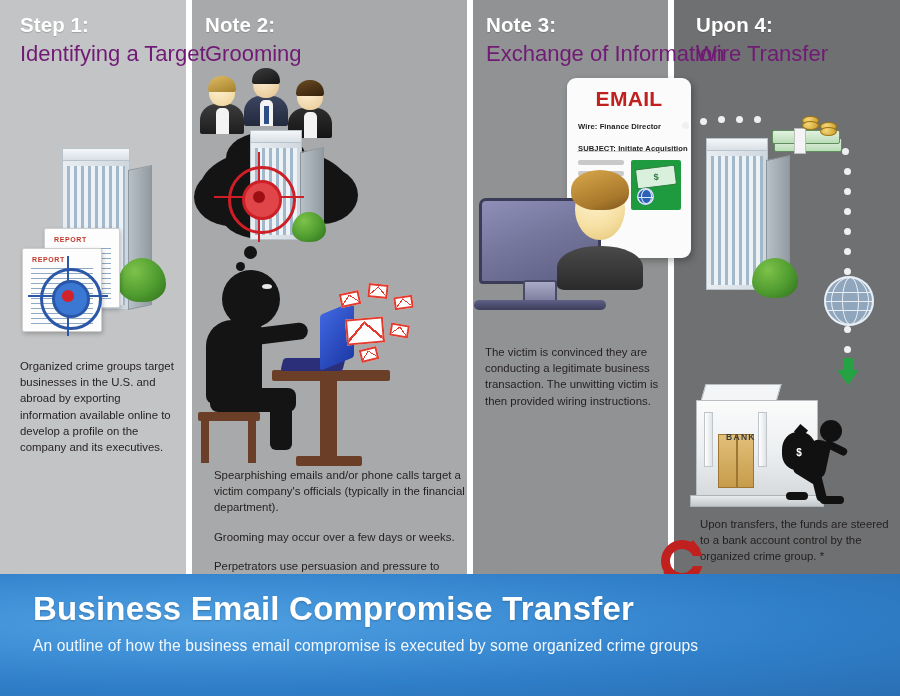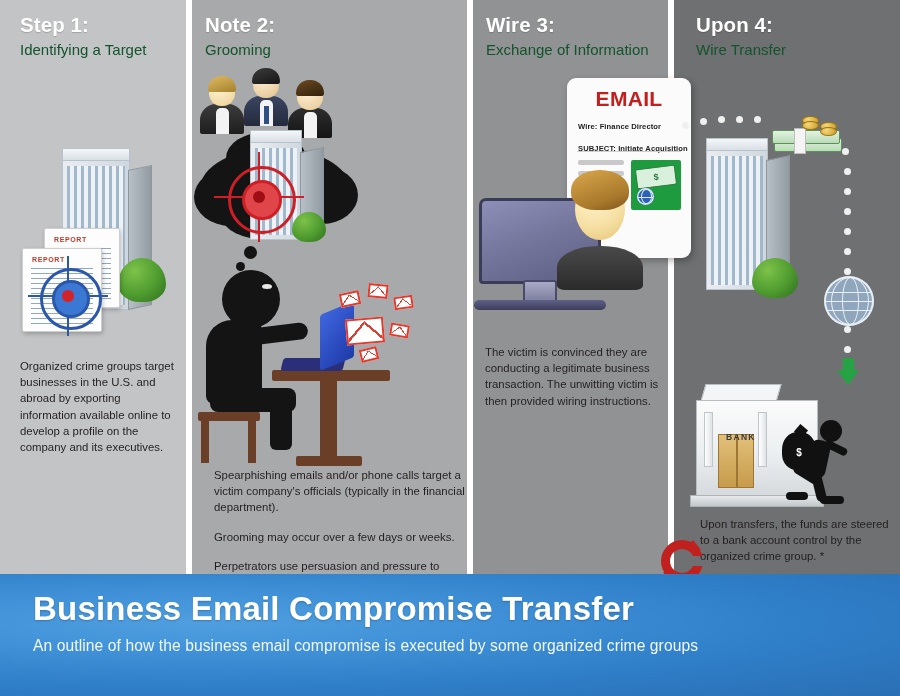--- a/index.html
+++ b/index.html
@@ -12,21 +12,21 @@
   .col2{left:192px;width:275px;background:#a8a9aa;}
   .col3{left:473px;width:195px;background:#919293;}
   .col4{left:674px;width:226px;background:#6f7071;}
   .divider{position:absolute;top:0;bottom:0;width:6px;background:#ffffff;}
   .d1{left:186px;} .d2{left:467px;} .d3{left:668px;}
 
   
   .step-head{position:absolute;z-index:40;}
   .step-num{font-size:20.5px;font-weight:bold;color:#ffffff;letter-spacing:.1px;line-height:1.05;
             text-shadow:0 1px 1px rgba(0,0,0,.18);}
-  .step-title{font-size:15px;color:#14532d;line-height:1.15;margin-top:5px;white-space:nowrap;}
+  .step-title{font-size:22px;color:#701a75;line-height:1.15;margin-top:5px;white-space:nowrap;}
 
   
   .body-txt{position:absolute;z-index:40;font-size:11.4px;line-height:1.42;color:#231f20;}
   .body-txt p{margin:0 0 13px 0;}
   .body-txt p:last-child{margin-bottom:0;}
 
   
   .banner{position:absolute;left:0;right:0;bottom:0;height:122px;z-index:60;
     background:radial-gradient(ellipse at 22% 40%, #4f9fe0 0%, #3e8fd6 32%, #2f7ec8 62%, #2a6fb4 100%);}
   .banner-title{position:absolute;left:33px;top:16px;font-size:33px;font-weight:bold;color:#ffffff;
@@ -292,21 +292,21 @@
     <div class="env" style="left:168px;top:278px;width:18px;height:13px;transform:rotate(-14deg);"></div>
   </div>
 
   <div class="body-txt" style="left:214px;top:444px;width:262px;margin-top:23px;">
     <p>Spearphishing emails and/or phone calls target a victim company's officials (typically in the financial department).</p>
     <p>Grooming may occur over a few days or weeks.</p>
     <p>Perpetrators use persuasion and pressure to manipulate and exploit employees' human nature.</p>
   </div>
 
   <div class="step-head" style="left:486px;top:14px;">
-    <div class="step-num">Wire 3:</div>
+    <div class="step-num">Note 3:</div>
     <div class="step-title">Exchange of Information</div>
   </div>
 
   <div class="s3-art">
 
     <div class="email-card" style="left:94px;top:8px;width:124px;height:180px;">
       <div class="email-title">EMAIL</div>
       <div class="email-meta" style="top:44px;">Wire: Finance Director</div>
       <div class="email-meta" style="top:66px;">SUBJECT: Initiate Acquisition</div>
       <div class="email-rule" style="top:73px;"></div>

